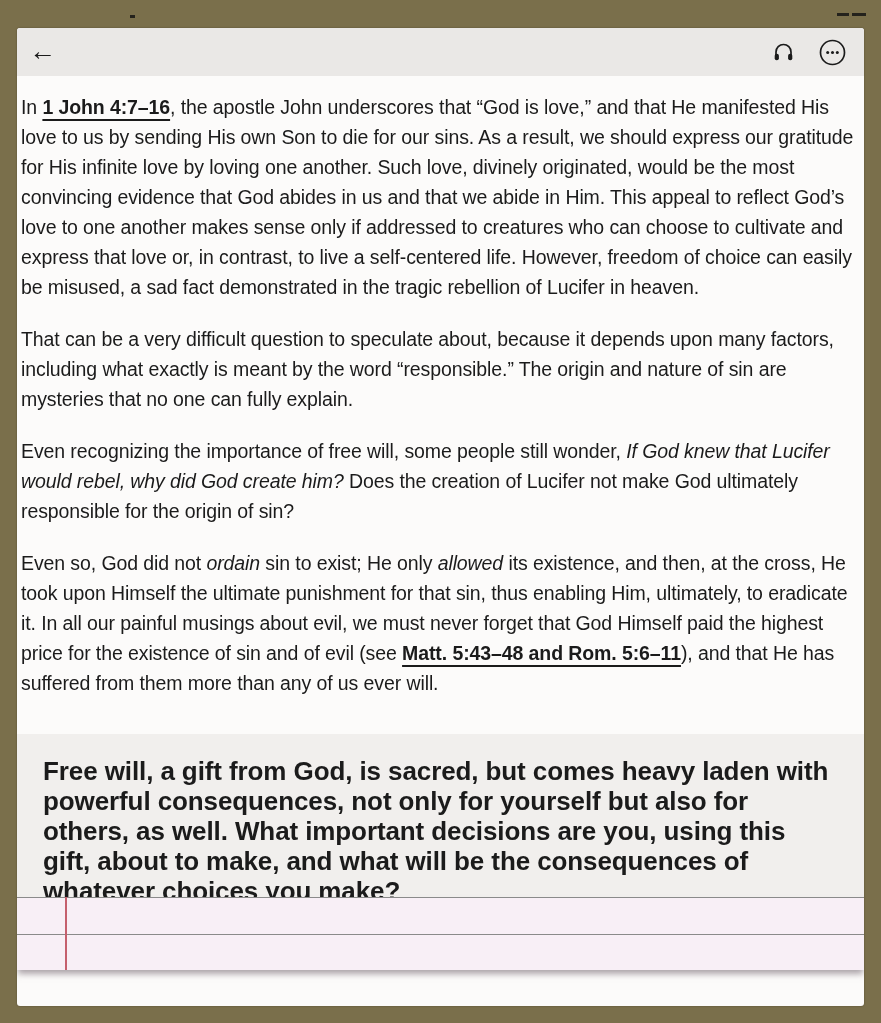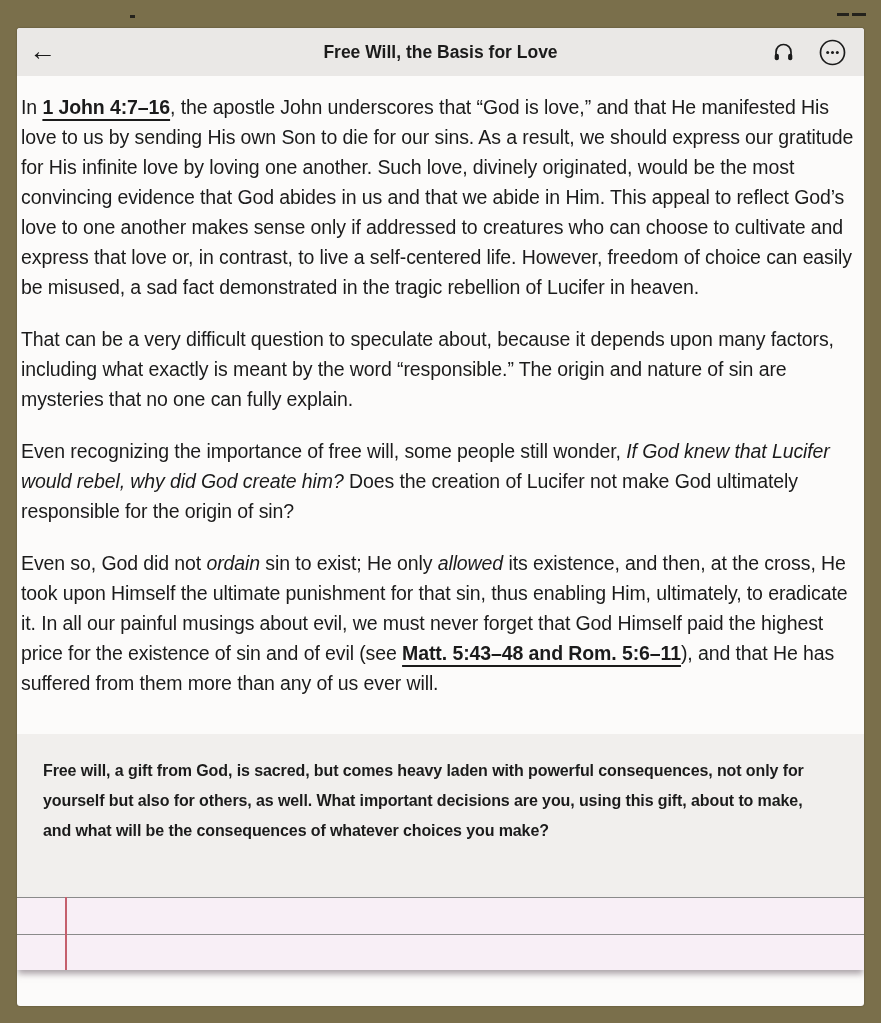--- a/index.html
+++ b/index.html
@@ -83,21 +83,21 @@
 
   
   .question-box{
     margin-top:14px;
     background:var(--qbox-bg);
     height:163px;
     padding:22px 30px 0 26px;
     flex:none;
   }
   .question-box p{
-    font-size:16px;line-height:30px;font-weight:bold;letter-spacing:-0.1px;
+    font-size:26px;line-height:30px;font-weight:bold;letter-spacing:-0.1px;
   }
 
   
   .answer-area{
     position:relative;
     background:var(--answer-bg);
     flex:none;
     box-shadow:0 5px 6px -1px rgba(110,95,105,.55);
     cursor:text;
   }
@@ -119,21 +119,20 @@
 <body>
 
 <div class="status-frag frag-dot"></div>
 <div class="status-frag frag-dash1"></div>
 <div class="status-frag frag-dash2"></div>
 
 <div class="card">
 
   <header class="app-header">
     <button class="back-btn">←</button>
-    <div class="hdr-title">Free Will, the Basis for Love</div>
     <div class="hdr-actions">
       <button class="icon-btn" title="">
         <svg width="25" height="24" viewBox="0 0 24 24" fill="none" stroke="#1b1b1b" stroke-width="1.7">
           <path d="M4.5 17v-5a7.5 7.5 0 0 1 15 0v5"></path>
           <rect x="3.2" y="13.8" width="4.2" height="6.4" rx="2" fill="#1b1b1b" stroke="none"></rect>
           <rect x="16.6" y="13.8" width="4.2" height="6.4" rx="2" fill="#1b1b1b" stroke="none"></rect>
         </svg>
       </button>
       <button class="icon-btn" title="">
         <svg width="27" height="27" viewBox="0 0 27 27" fill="none">

